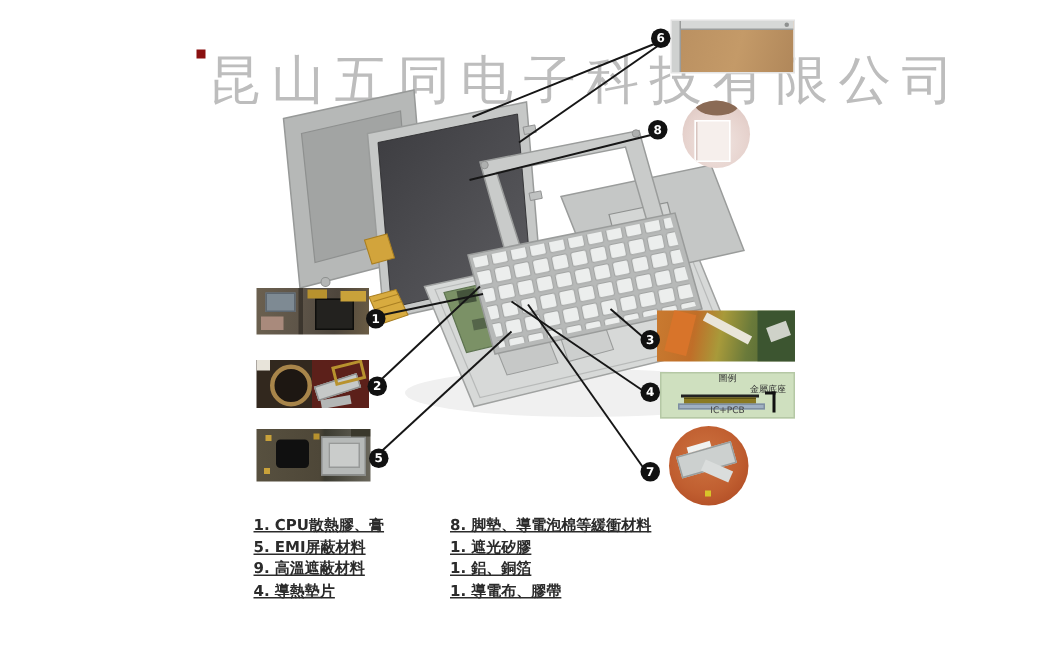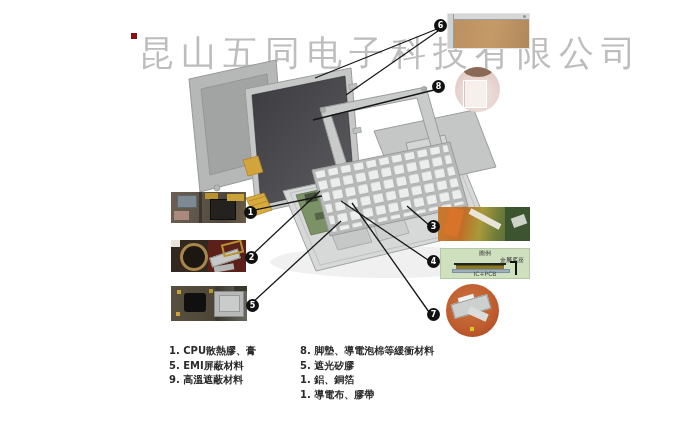--- a/index.html
+++ b/index.html
@@ -66,21 +66,21 @@
   .p8{left:455px;top:67px;width:45px;height:45px;border-radius:50%;background:radial-gradient(circle at 50% 62%,#f1e6e2 0%,#e6d2cd 60%,#d8c2bc 100%);}
   .p8 .arc-brown{left:8px;top:-6px;width:30px;height:16px;border-radius:50%;background:#8a6a55;}
   .p8 .panel{left:8px;top:13px;width:22px;height:26px;background:#f6efec;border:1px solid #ffffff;box-shadow:1px 0 0 #d8c5c0 inset;}
   
   .p7{left:446px;top:284px;width:53px;height:53px;border-radius:50%;background:radial-gradient(circle at 45% 40%,#cd7340 0%,#c05e30 55%,#a8431f 100%);}
   .p7 .foil-a{left:6px;top:15px;width:36px;height:13px;background:#ccd0cf;border:1px solid #9a9e9d;transform:rotate(-16deg);}
   .p7 .foil-b{left:22px;top:26px;width:20px;height:8px;background:#dadddc;transform:rotate(24deg);}
   .p7 .gleam{left:12px;top:12px;width:16px;height:4px;background:#f0f2f1;transform:rotate(-16deg);}
   .p7 .dot-y{left:24px;bottom:6px;width:4px;height:4px;background:#d8c52a;}
   
-  .legend{position:absolute;z-index:4;font-size:10px;font-weight:bold;color:#2b2b2b;}
+  .legend{position:absolute;z-index:4;font-size:10px;font-weight:bold;color:#2b2b2b;text-decoration:underline;}
   .legend-col1{left:169px;top:344px;}
   .legend-col2{left:300px;top:344px;}
   .legend div{line-height:14.5px;white-space:nowrap;}
 </style>
 </head>
 <body>
 
 <div class="stage">
 
   <div class="watermark">昆山五同电子科技有限公司</div>
@@ -228,21 +228,22 @@
     <div class="abs foil-a"></div>
     <div class="abs foil-b"></div>
     <div class="abs gleam"></div>
     <div class="abs dot-y"></div>
   </div>
 
   <div class="legend legend-col1">
     <div>1. CPU散熱膠、膏</div>
     <div>5. EMI屏蔽材料</div>
     <div>9. 高溫遮蔽材料</div>
+    <div>4. 導熱墊片</div>
   </div>
   <div class="legend legend-col2">
     <div>8. 脚墊、導電泡棉等緩衝材料</div>
-    <div>5. 遮光矽膠</div>
+    <div>1. 遮光矽膠</div>
     <div>1. 鋁、銅箔</div>
     <div>1. 導電布、膠帶</div>
   </div>
 
 </div>
 
 </body></html>

